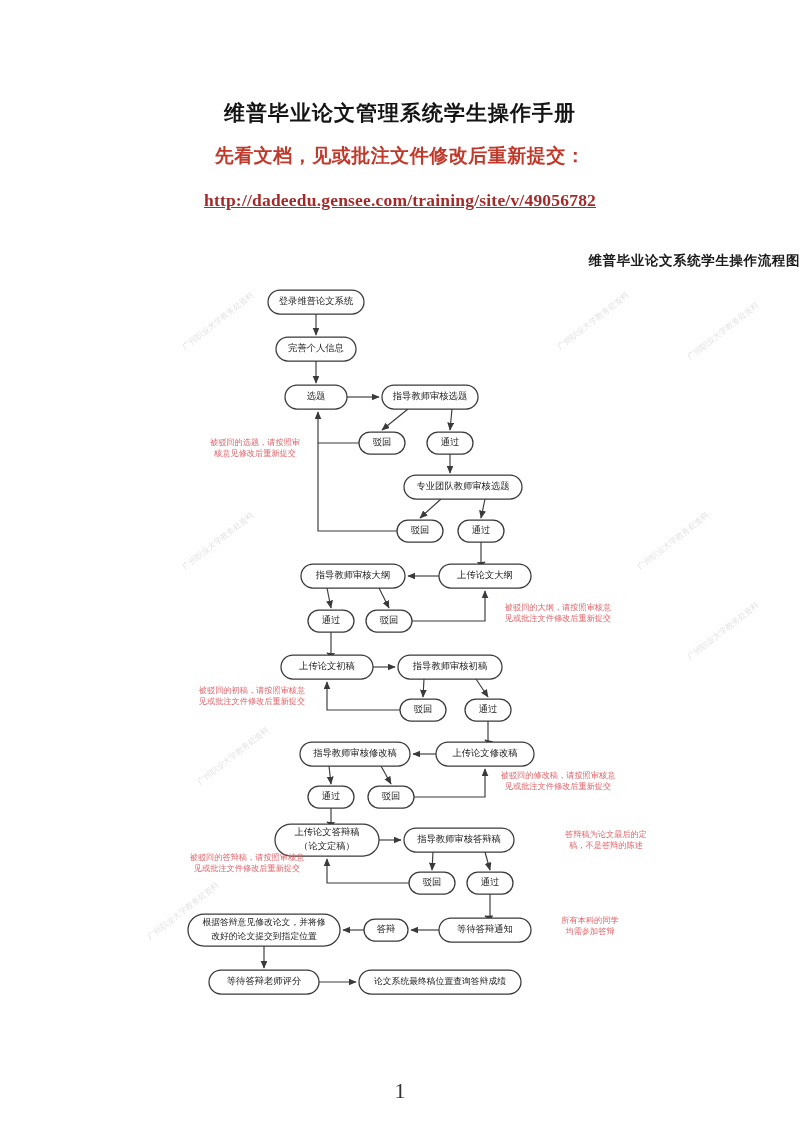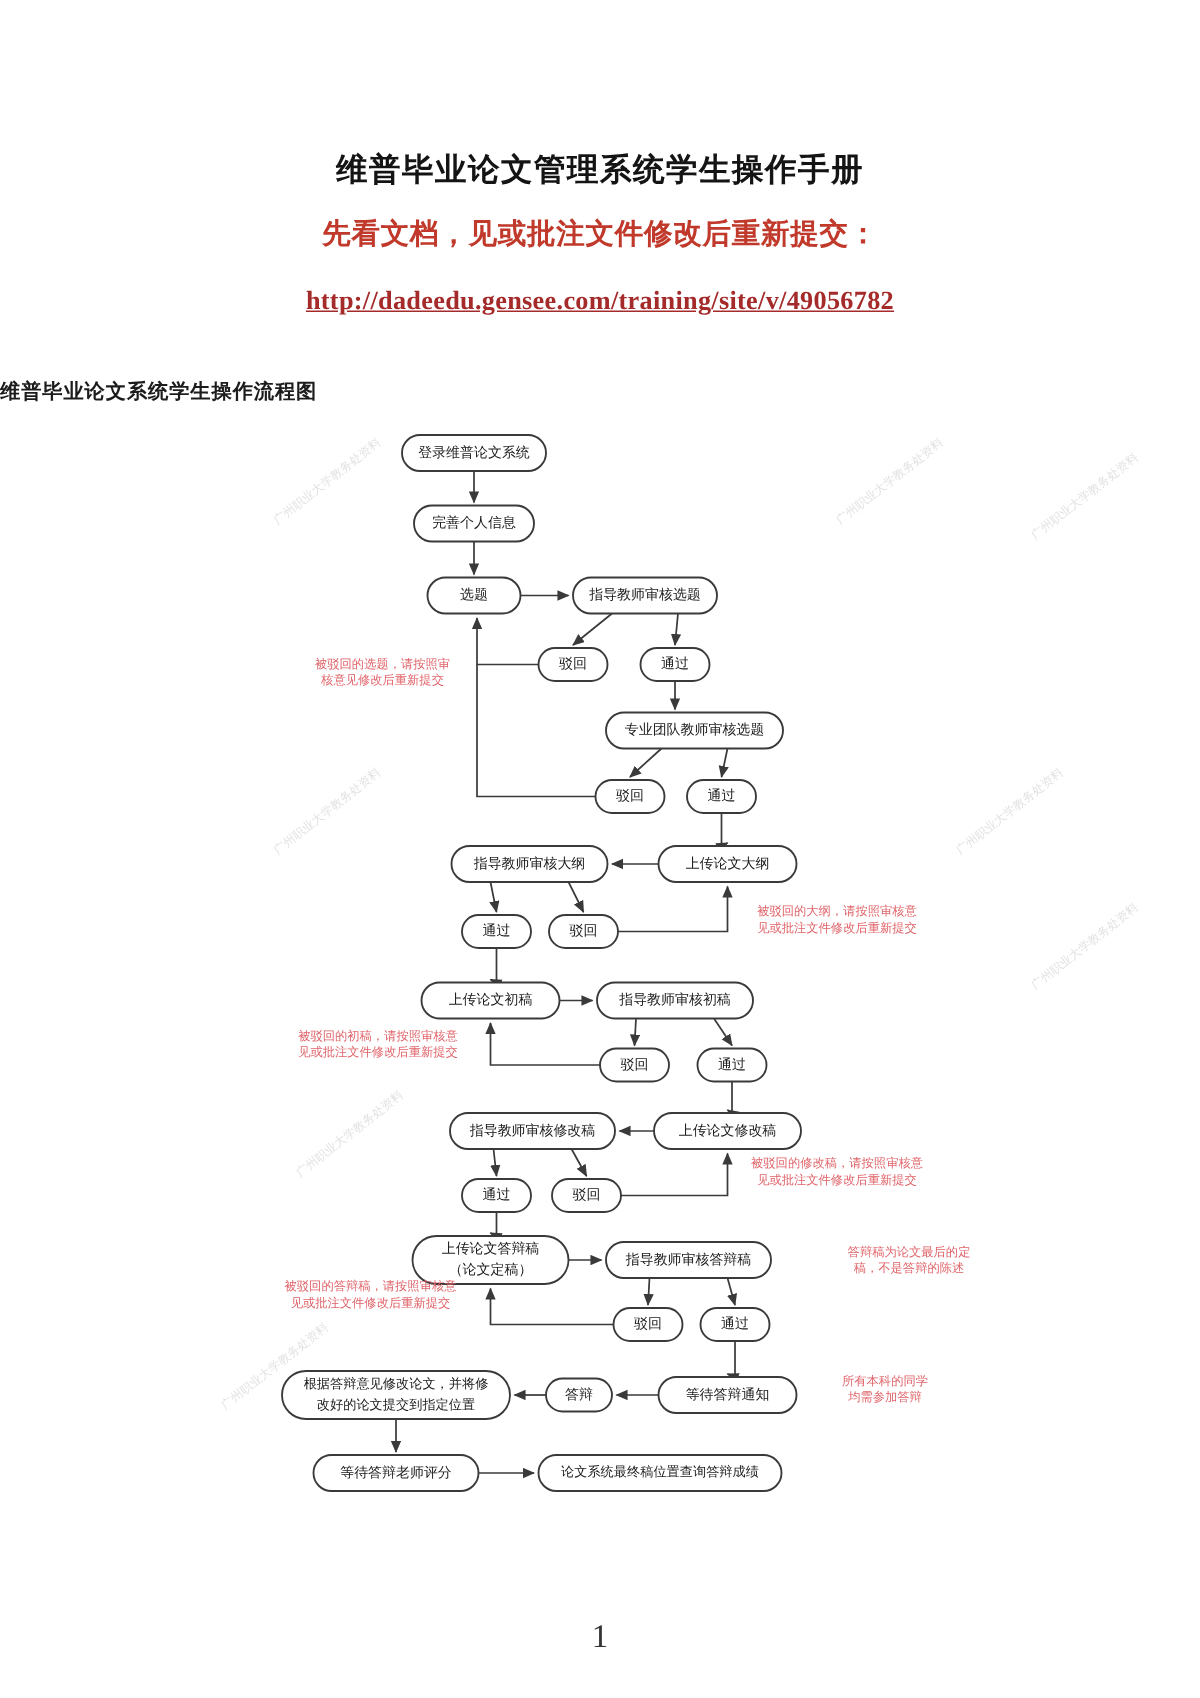--- a/index.html
+++ b/index.html
@@ -21,21 +21,21 @@
     position:absolute;left:0;top:190px;width:800px;text-align:center;
     font-family:"Liberation Serif","DejaVu Serif",serif;
     font-size:17.5px;font-weight:bold;color:#a52a2a;
     text-decoration:underline;letter-spacing:.2px;
     cursor:pointer;
   }
 
   
   #flow-wrap{position:absolute;left:0;top:240px;width:800px;height:790px;}
   .flow-title{
-    position:absolute;left:0;top:12px;width:800px;text-align:left;
+    position:absolute;left:0;top:12px;width:800px;text-align:right;
     font-size:13.5px;font-weight:bold;color:#1c1c1c;letter-spacing:.6px;
   }
   #flow-svg{position:absolute;left:0;top:0;width:800px;height:790px;}
 
   
   .nd-rect{fill:#ffffff;stroke:#3a3a3a;stroke-width:1.25;}
   .nd-txt{font-family:"Liberation Sans","DejaVu Sans",sans-serif;
           font-size:9.3px;fill:#1a1a1a;text-anchor:middle;dominant-baseline:middle;}
   .nd-txt-sm{font-size:8.8px;}
   .edge{stroke:#3a3a3a;stroke-width:1.15;fill:none;}

